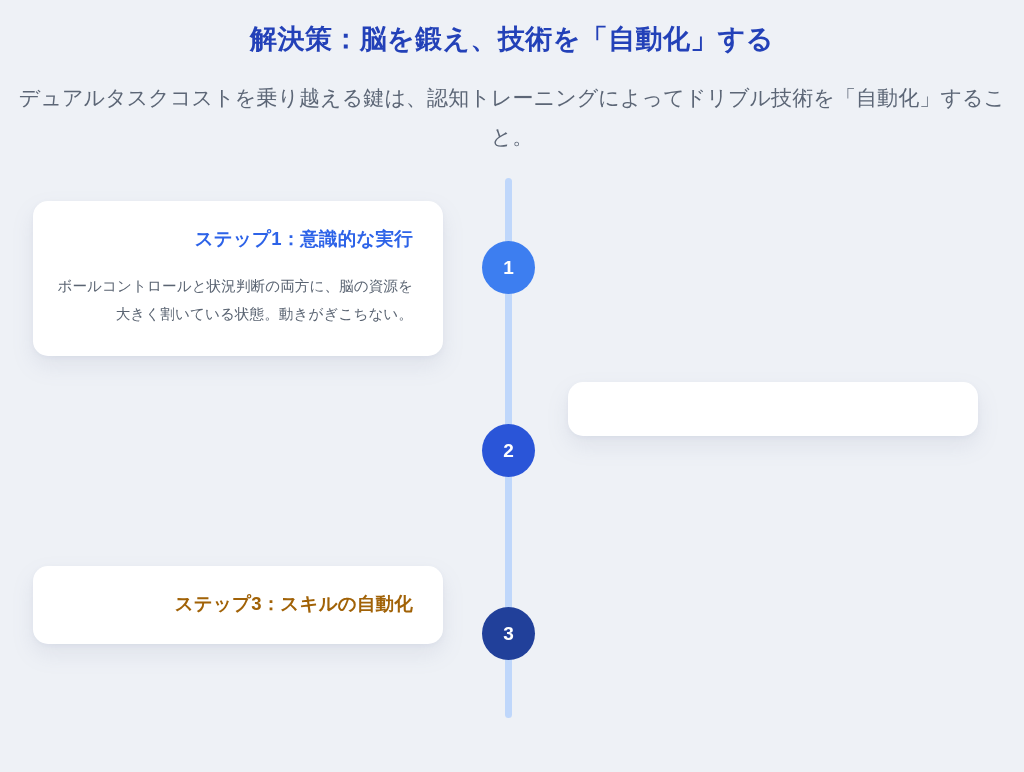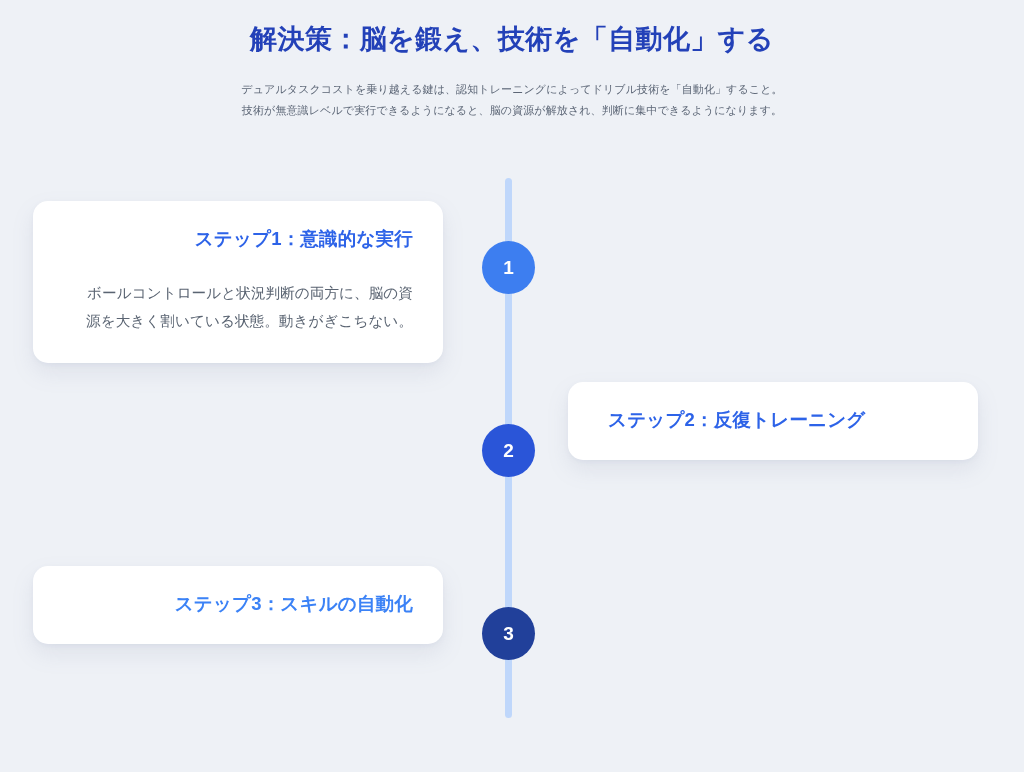--- a/index.html
+++ b/index.html
@@ -37,21 +37,21 @@
   .page-title {
     font-size: 27px;
     font-weight: bold;
     color: #2341b8;
     letter-spacing: 0.4px;
     line-height: 1.35;
   }
 
   .page-subtitle {
     margin-top: 22px;
-    font-size: 11px;
+    font-size: 21px;
     line-height: 1.85;
     color: #5c6personally;
     color: #5c6676;
     letter-spacing: 0.1px;
   }
 
   .page-subtitle .sub-line {
     display: block;
   }
 
@@ -79,21 +79,21 @@
 
   .step-1 { top: 201px; }
   .step-2 { top: 382px; }
   .step-3 { top: 566px; }
 
   .card {
     position: absolute;
     width: 410px;
     background: #ffffff;
     border-radius: 15px;
-    padding: 26px 30px 28px 40px;
+    padding: 26px 30px 28px 19px;
     box-shadow: 0 10px 22px rgba(120, 134, 163, 0.13),
                 0 2px 5px rgba(120, 134, 163, 0.07);
   }
 
   .card.left {
     left: 33px;
     text-align: right;
   }
 
   .card.right {
@@ -103,25 +103,25 @@
 
   .card-title {
     font-size: 18.5px;
     font-weight: bold;
     color: #2d63e8;
     letter-spacing: 0.2px;
     line-height: 1.3;
   }
 
   .card.step3-title .card-title {
-    color: #3b82f6;
+    color: #a16207;
   }
 
   .card-body {
-    margin-top: 28px;
+    margin-top: 21px;
     font-size: 14.6px;
     line-height: 1.92;
     color: #5a6472;
     letter-spacing: 0.05px;
   }
 
   
   .marker {
     position: absolute;
     width: 53px;
@@ -142,38 +142,36 @@
 </style>
 </head>
 <body>
 
 <div class="page">
 
   <div class="header">
     <h1 class="page-title">解決策：脳を鍛え、技術を「自動化」する</h1>
     <div class="page-subtitle">
       <span class="sub-line">デュアルタスクコストを乗り越える鍵は、認知トレーニングによってドリブル技術を「自動化」すること。</span>
-      <span class="sub-line">技術が無意識レベルで実行できるようになると、脳の資源が解放され、判断に集中できるようになります。</span>
     </div>
   </div>
 
   <div class="timeline-line"></div>
 
   <div class="steps">
 
     <div class="step step-1">
       <div class="card left">
         <div class="card-title">ステップ1：意識的な実行</div>
         <div class="card-body">ボールコントロールと状況判断の両方に、脳の資源を大きく割いている状態。動きがぎこちない。</div>
       </div>
     </div>
 
     <div class="step step-2">
       <div class="card right">
-        <div class="card-title">ステップ2：反復トレーニング</div>
       </div>
     </div>
 
     <div class="step step-3">
       <div class="card left step3-title">
         <div class="card-title">ステップ3：スキルの自動化</div>
       </div>
     </div>
 
   </div>

